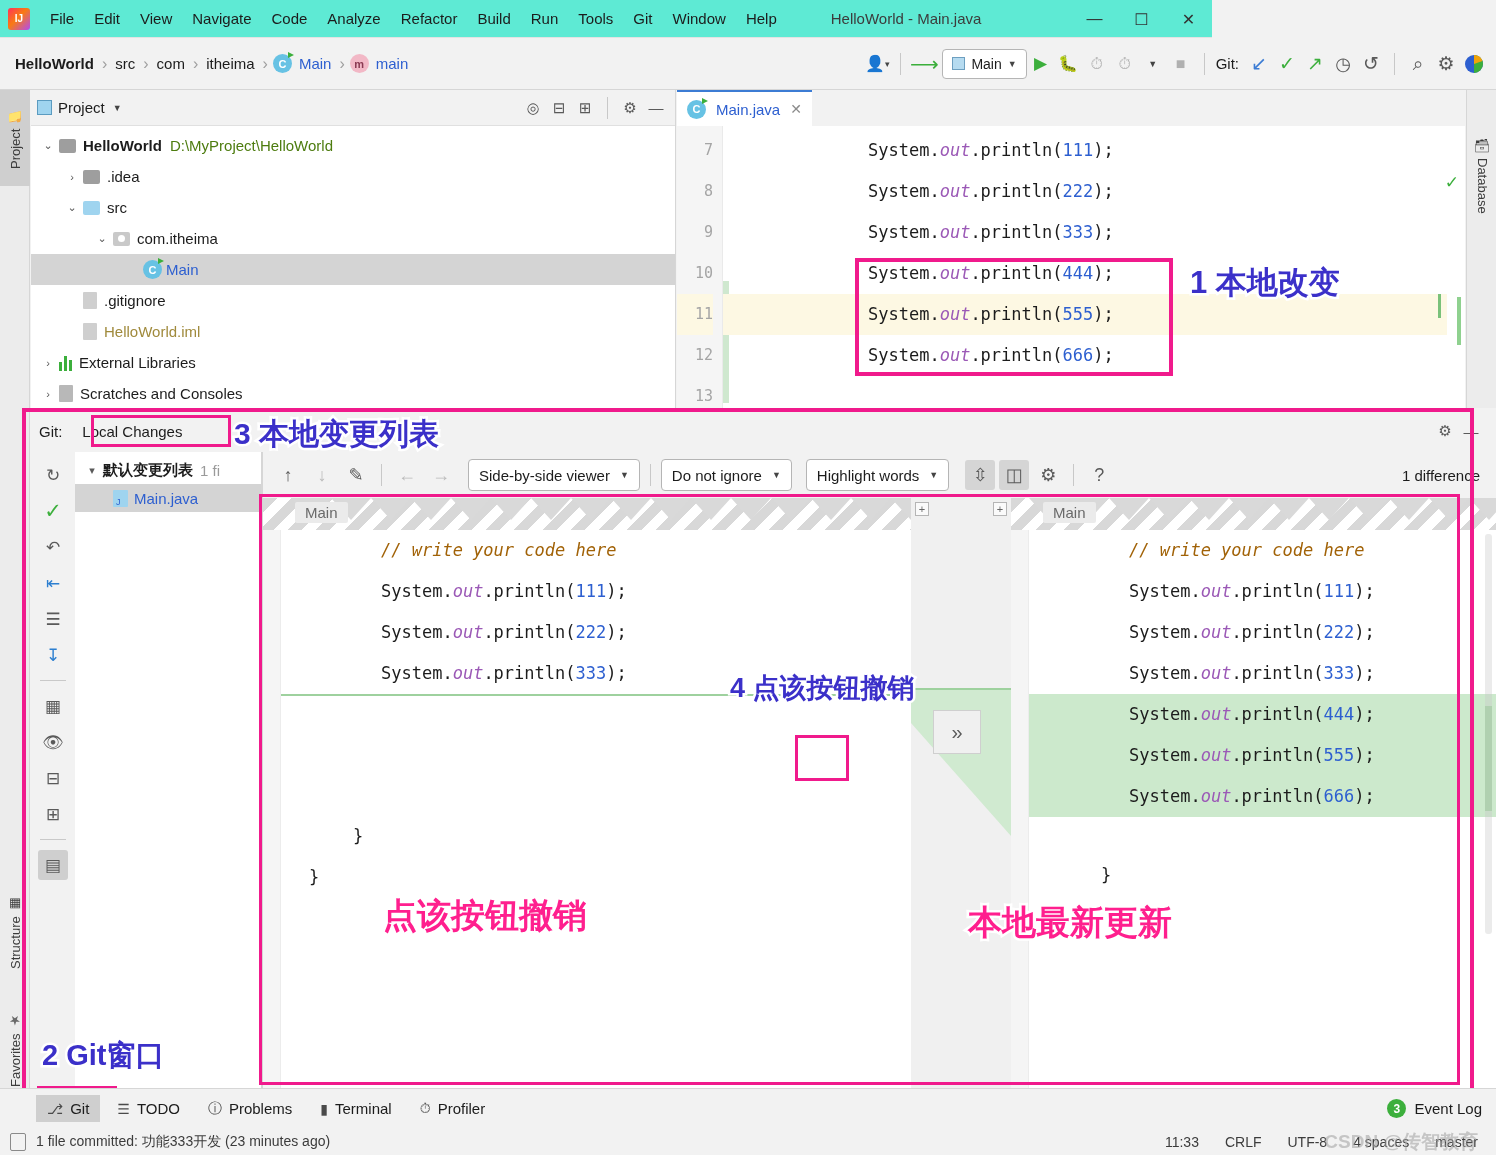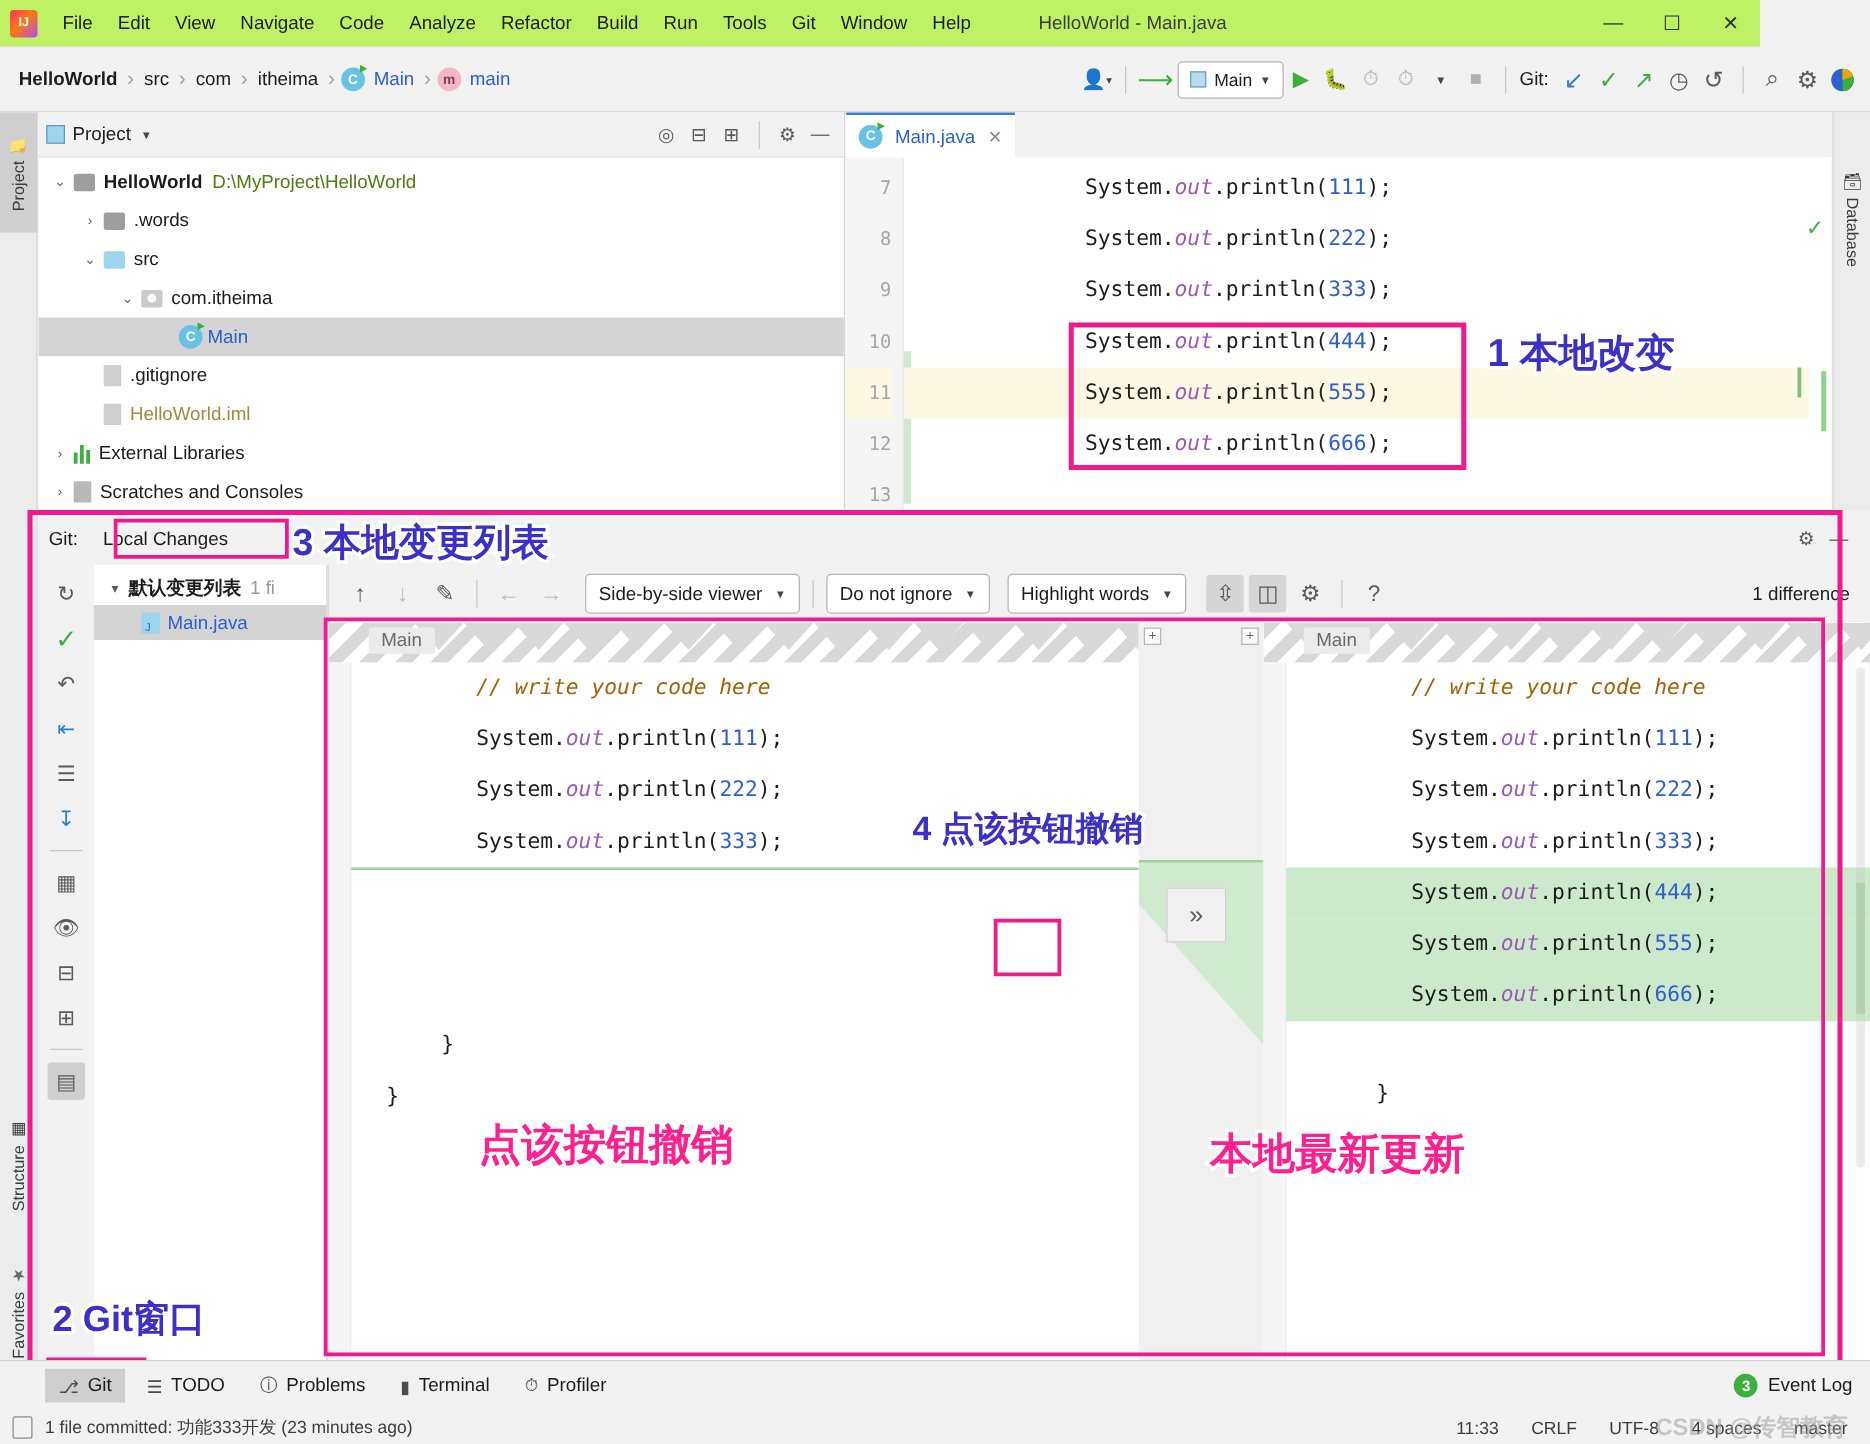--- a/index.html
+++ b/index.html
@@ -8,22 +8,22 @@
     font-family: "Liberation Sans", sans-serif;
     font-size: 14px;
     background: #f2f2f2;
     color: #1c1c1c;
     overflow: hidden;
   }
   .app { position: relative; width: 1496px; height: 1155px; }
 
   
   .menubar {
-    position: absolute; left: 0; top: 0; width: 1408px; height: 38px;
-    background: #bef264; display: flex; align-items: center;
+    position: absolute; left: 0; top: 0; width: 1212px; height: 38px;
+    background: #5eead4; display: flex; align-items: center;
     border-bottom: 1px solid #e3e3e3;
   }
   .idea-logo {
     width: 22px; height: 22px; margin-left: 8px; margin-right: 10px;
     border-radius: 3px; position: relative; overflow: hidden;
     background: linear-gradient(135deg,#fe315d 0%, #f97a12 45%, #b24bf3 100%);
     flex: none;
   }
   .idea-logo::after {
     content: "IJ"; position: absolute; inset: 0; color: #fff;
@@ -460,21 +460,21 @@
     <div class="tree">
       <div class="node">
         <span class="arrow">⌄</span>
         <span class="folder"></span>
         <span class="nname">HelloWorld</span>
         <span class="npath">D:\MyProject\HelloWorld</span>
       </div>
       <div class="node" style="padding-left:30px;">
         <span class="arrow">›</span>
         <span class="folder"></span>
-        <span>.words</span>
+        <span>.idea</span>
       </div>
       <div class="node" style="padding-left:30px;">
         <span class="arrow">⌄</span>
         <span class="folder blue"></span>
         <span>src</span>
       </div>
       <div class="node" style="padding-left:60px;">
         <span class="arrow">⌄</span>
         <span class="folder pkg"></span>
         <span>com.itheima</span>
@@ -687,21 +687,21 @@
     </div>
   </div>
 
   <div class="pinkbox" style="left:22px; top:408px; width:1452px; height:712px;"></div>
   <div class="pinkbox thin" style="left:91px; top:415px; width:140px; height:32px;"></div>
   <div class="pinkbox thin" style="left:259px; top:494px; width:1201px; height:591px;"></div>
   <div class="pinkbox thin" style="left:795px; top:735px; width:54px; height:46px;"></div>
   <div class="pinkbox thin" style="left:37px; top:1086px; width:80px; height:42px;"></div>
 
   <div class="ann blue" style="left:234px; top:414px; font-size:30px;">3 本地变更列表</div>
-  <div class="ann blue" style="left:730px; top:645px; font-size:27px;">4 点该按钮撤销</div>
+  <div class="ann blue" style="left:730px; top:670px; font-size:27px;">4 点该按钮撤销</div>
   <div class="ann pink" style="left:383px; top:893px; font-size:34px;">点该按钮撤销</div>
   <div class="ann pink" style="left:968px; top:900px; font-size:34px;">本地最新更新</div>
   <div class="ann blue" style="left:42px; top:1036px; font-size:29px;">2 Git窗口</div>
 
   <div class="toolbar-bottom">
     <div class="bt sel">
       <span class="bicon">⎇</span>
       <span>Git</span>
     </div>
     <div class="bt">

